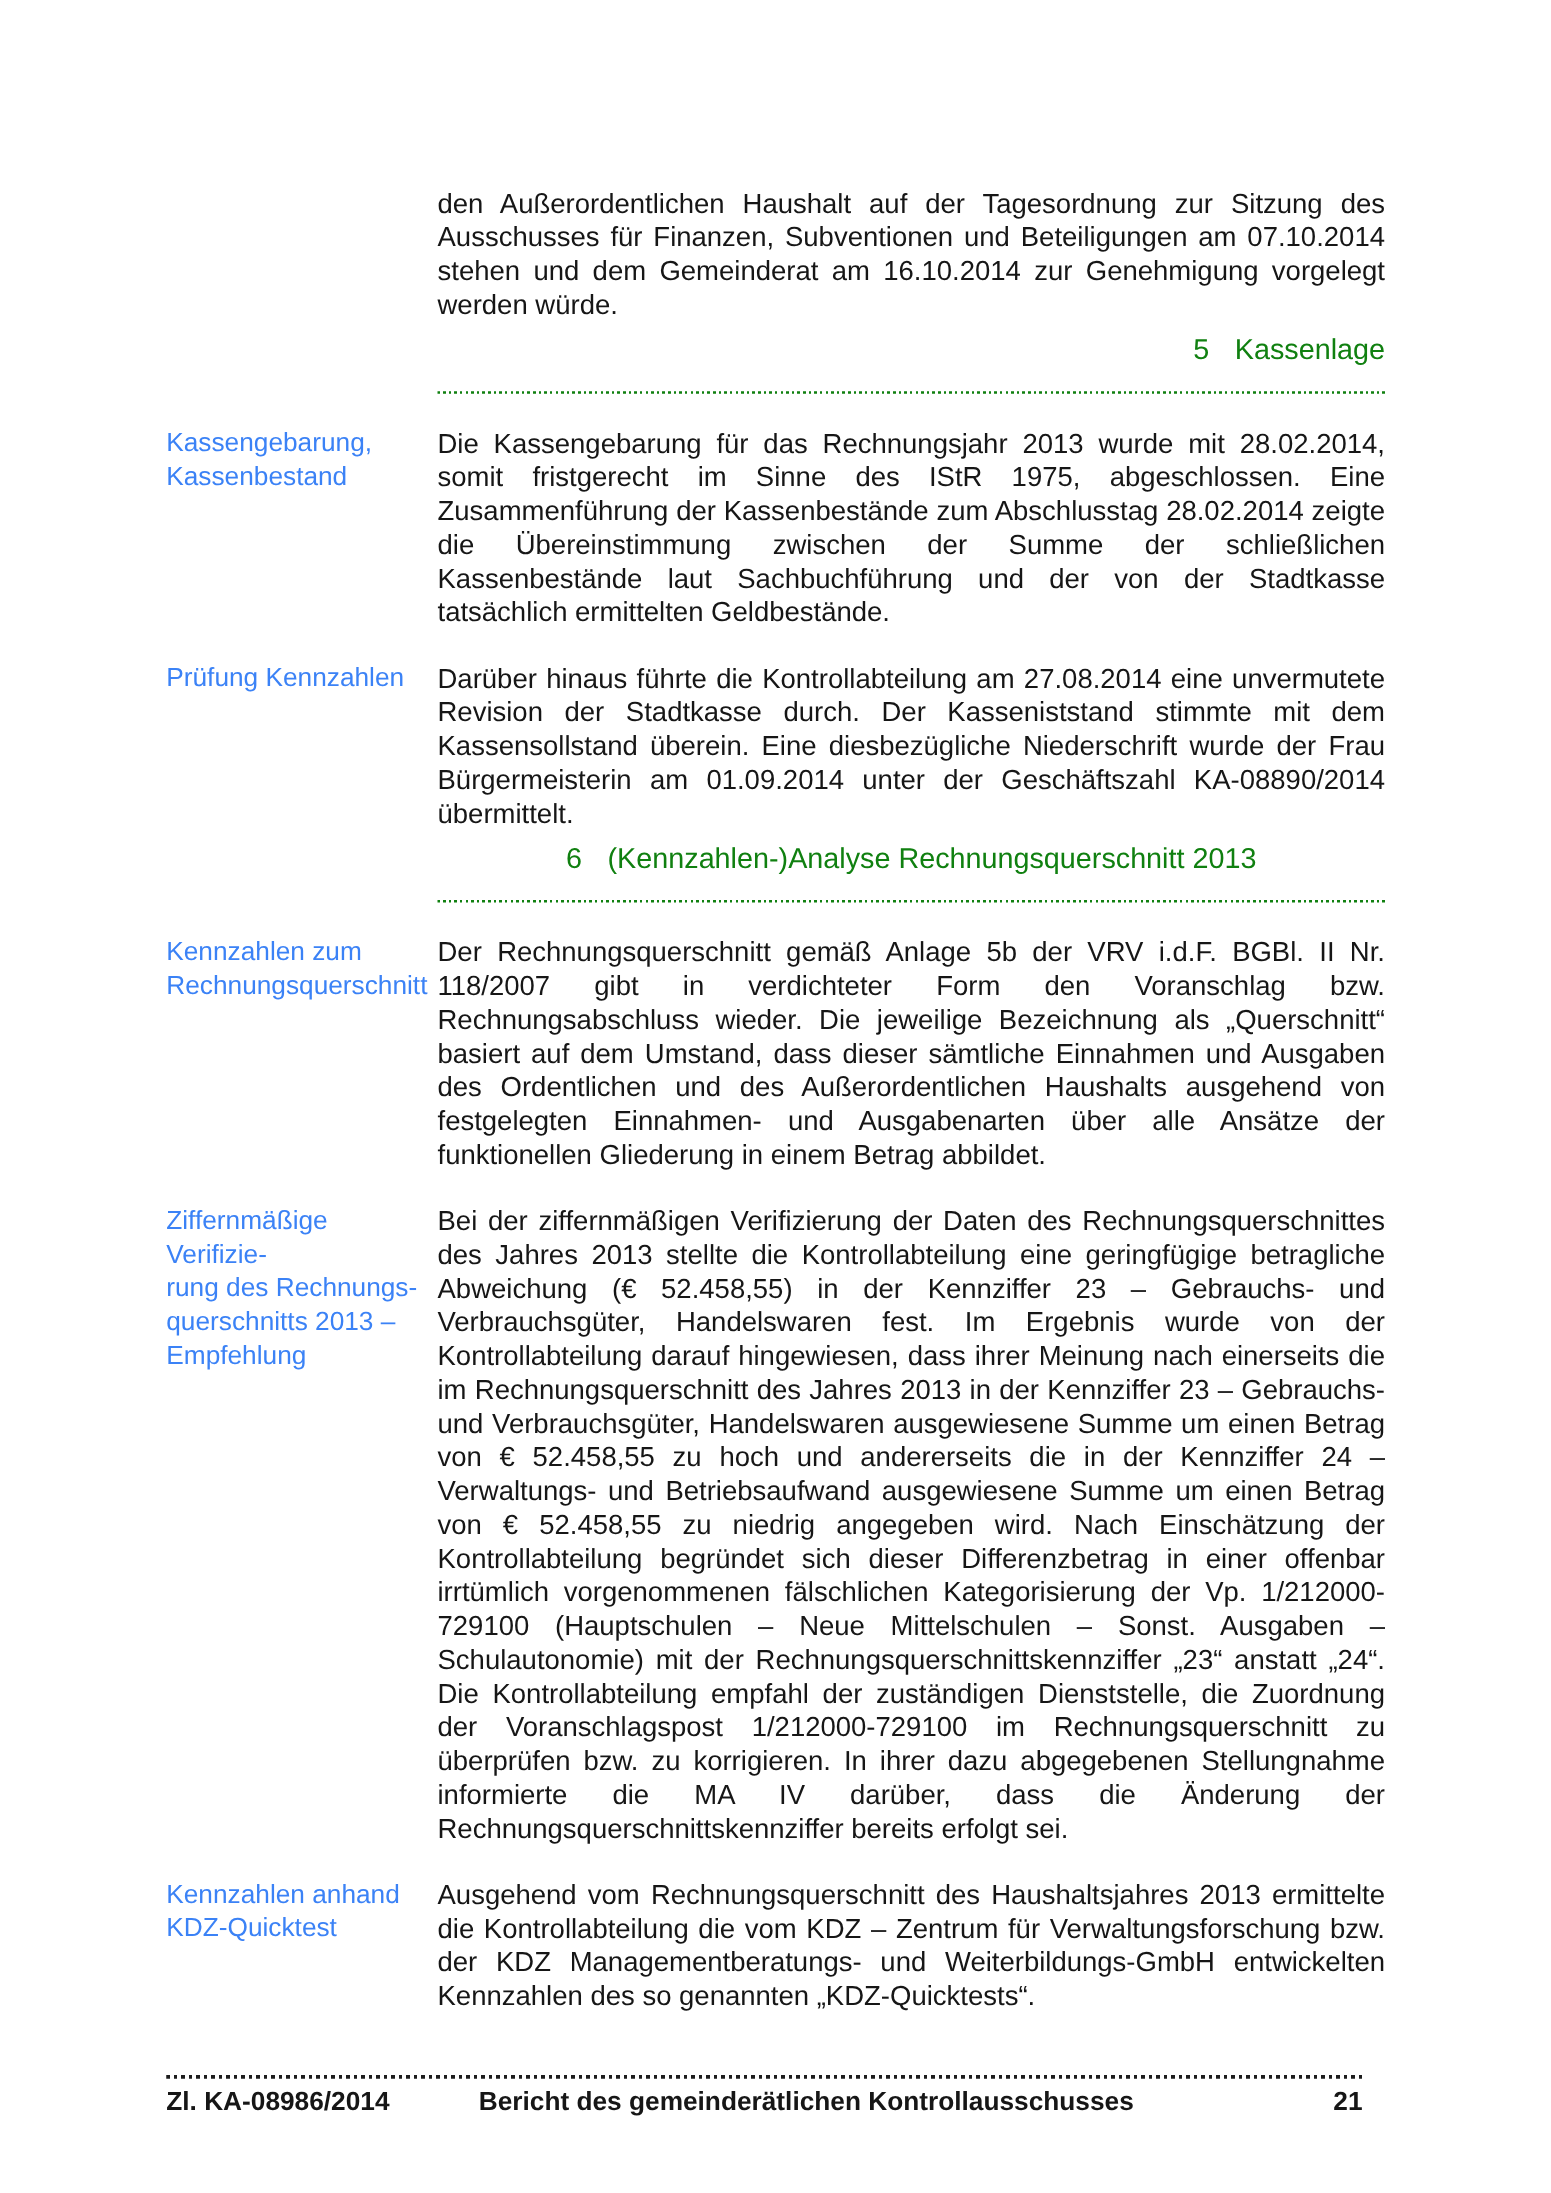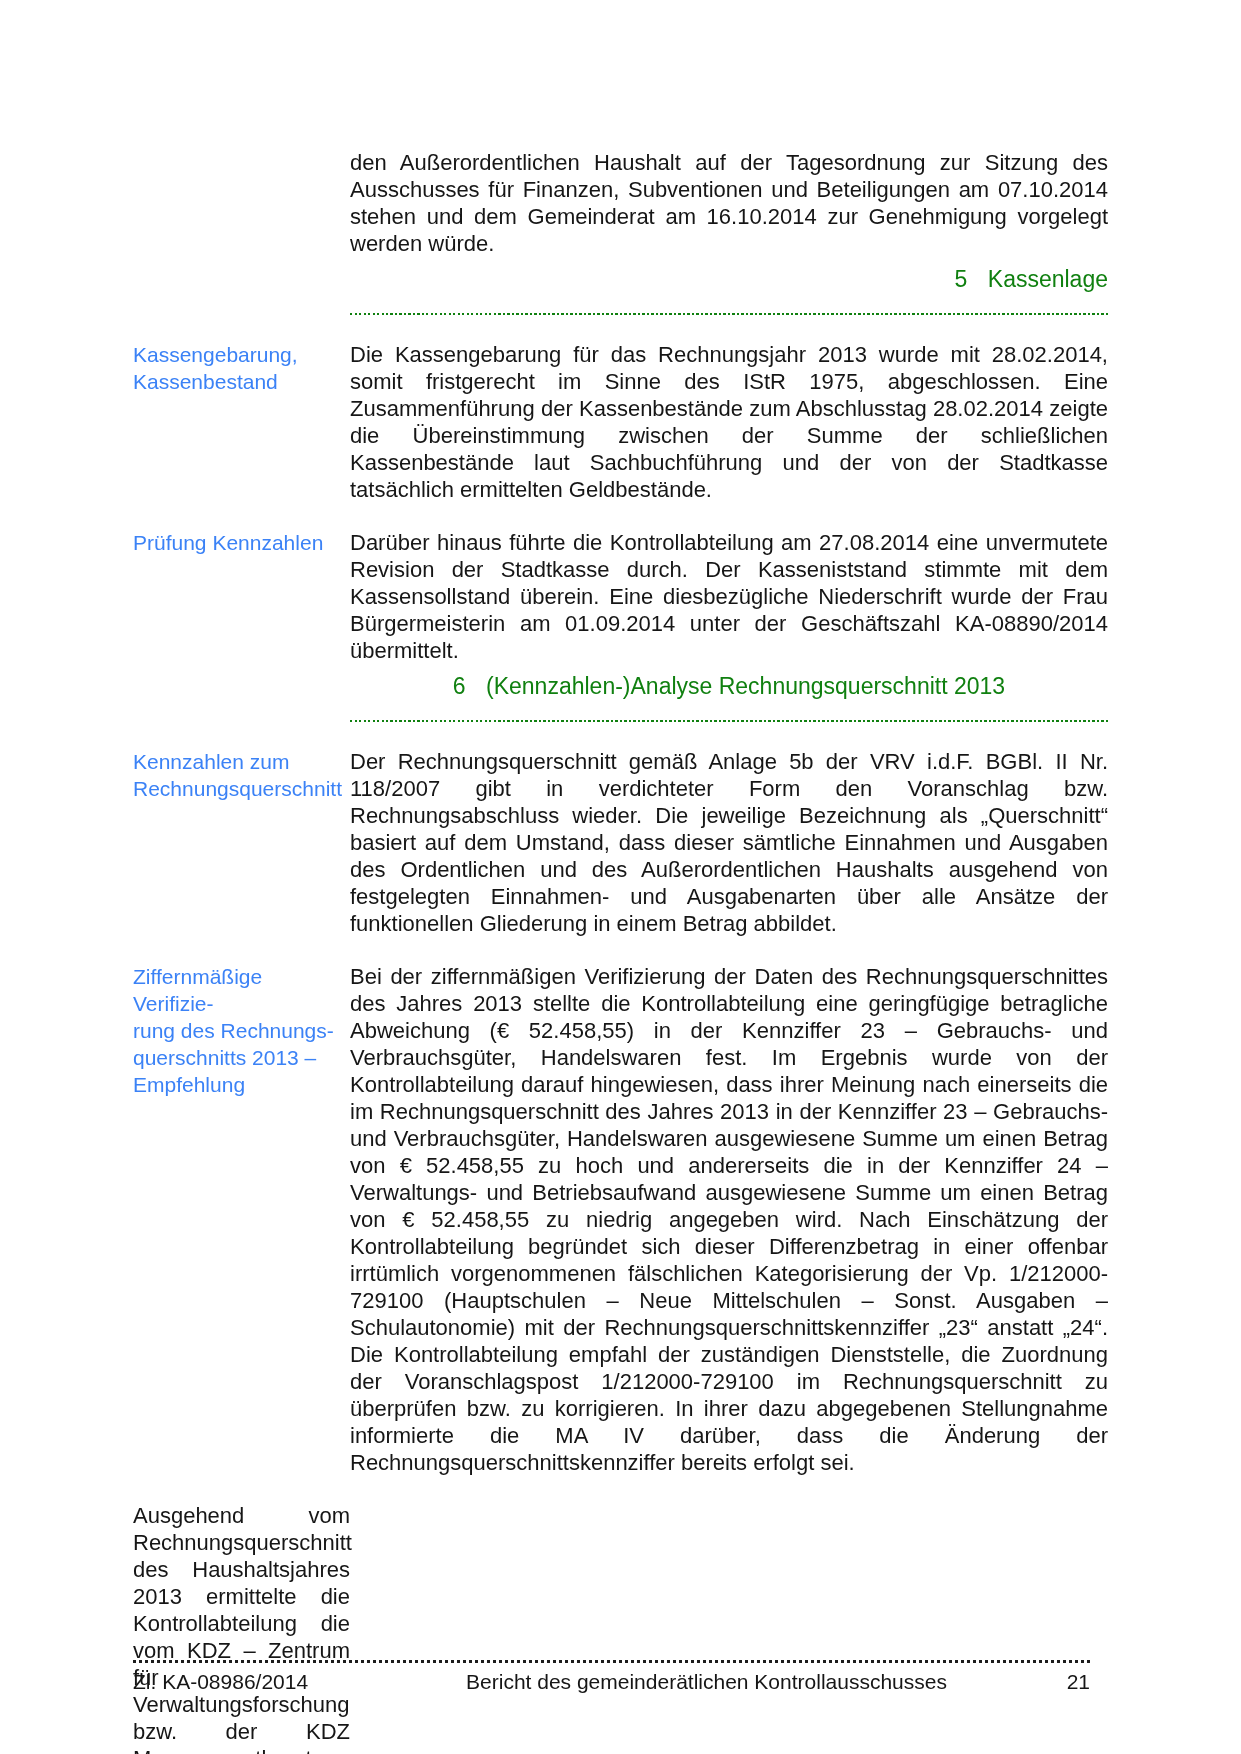--- a/index.html
+++ b/index.html
@@ -52,34 +52,35 @@
   .dotted-rule-green {
     grid-column: 2;
     height: 2px;
     background: repeating-linear-gradient(90deg, #108010 0 2px, transparent 2px 4.5px);
   }
   .footer {
     position: absolute;
     left: 133px;
     width: 957px;
     top: 1660px;
+    font-weight: bold;
   }
   .dotted-rule-black {
     height: 3px;
     background: repeating-linear-gradient(90deg, #1c1c1c 0 3px, transparent 3px 6px);
   }
   .footer-row {
     display: grid;
     grid-template-columns: 250px 1fr 60px;
     align-items: baseline;
     margin-top: 6px;
     font-size: 21px;
     line-height: 26px;
   }
-  .footer-title { text-align: center; }
+  .footer-title { }
   .footer-page  { text-align: right; }
 </style>
 </head>
 <body>
 
 <div class="page">
   <div class="content">
 
     <div class="row first">
       <div class="margin-label"></div>
@@ -121,20 +122,22 @@
 
     <div class="row">
       <div class="margin-label">Ziffernmäßige Verifizie-
 rung des Rechnungs-
 querschnitts 2013 –
 Empfehlung</div>
       <p class="body-text">Bei der ziffernmäßigen Verifizierung der Daten des Rechnungsquerschnittes des Jahres 2013 stellte die Kontrollabteilung eine geringfügige betragliche Abweichung (€ 52.458,55) in der Kennziffer 23 – Gebrauchs- und Verbrauchsgüter, Handelswaren fest. Im Ergebnis wurde von der Kontrollabteilung darauf hingewiesen, dass ihrer Meinung nach einerseits die im Rechnungsquerschnitt des Jahres 2013 in der Kennziffer 23 – Gebrauchs- und Verbrauchsgüter, Handelswaren ausgewiesene Summe um einen Betrag von € 52.458,55 zu hoch und andererseits die in der Kennziffer 24 – Verwaltungs- und Betriebsaufwand ausgewiesene Summe um einen Betrag von € 52.458,55 zu niedrig angegeben wird. Nach Einschätzung der Kontrollabteilung begründet sich dieser Differenzbetrag in einer offenbar irrtümlich vorgenommenen fälschlichen Kategorisierung der Vp. 1/212000-729100 (Hauptschulen – Neue Mittelschulen – Sonst. Ausgaben – Schulautonomie) mit der Rechnungsquerschnittskennziffer „23“ anstatt „24“. Die Kontrollabteilung empfahl der zuständigen Dienststelle, die Zuordnung der Voranschlagspost 1/212000-729100 im Rechnungsquerschnitt zu überprüfen bzw. zu korrigieren. In ihrer dazu abgegebenen Stellungnahme informierte die MA IV darüber, dass die Änderung der Rechnungsquerschnittskennziffer bereits erfolgt sei.</p>
     </div>
 
     <div class="row">
+      <div class="margin-label">Kennzahlen anhand
+KDZ-Quicktest</div>
       <p class="body-text">Ausgehend vom Rechnungsquerschnitt des Haushaltsjahres 2013 ermittelte die Kontrollabteilung die vom KDZ – Zentrum für Verwaltungsforschung bzw. der KDZ Managementberatungs- und Weiterbildungs-GmbH entwickelten Kennzahlen des so genannten „KDZ-Quicktests“.</p>
     </div>
 
   </div>
 
   <div class="footer">
     <div class="dotted-rule-black"></div>
     <div class="footer-row">
       <span class="footer-ref">Zl. KA-08986/2014</span>
       <span class="footer-title">Bericht des gemeinderätlichen Kontrollausschusses</span>

